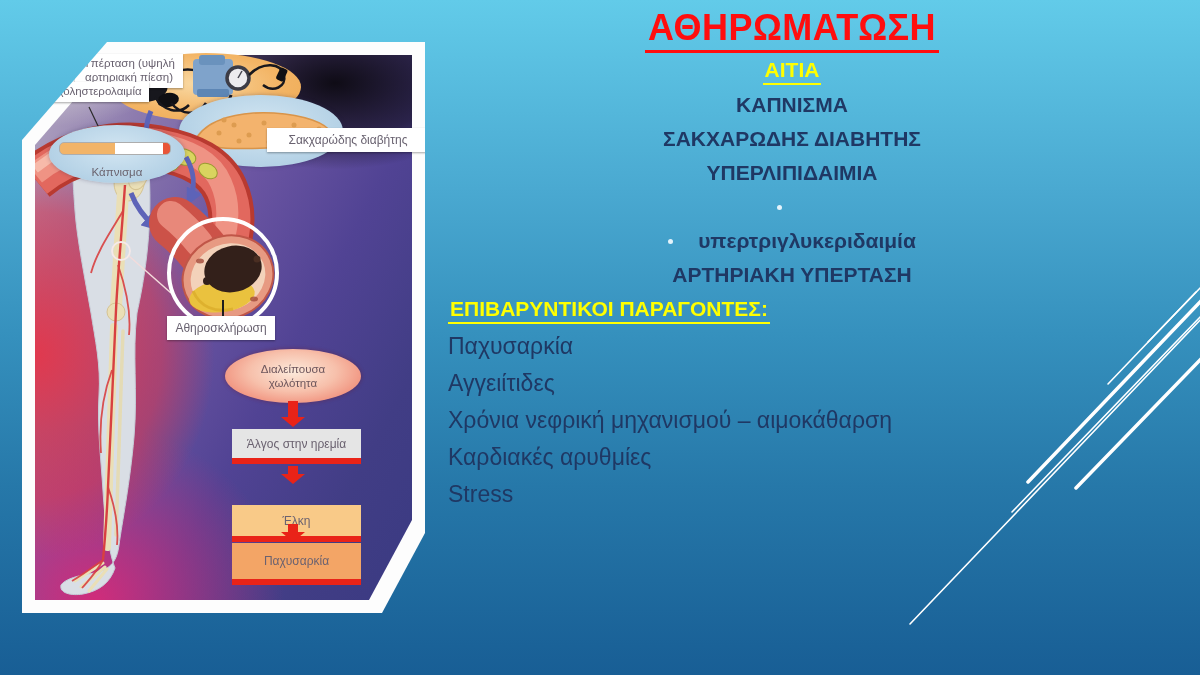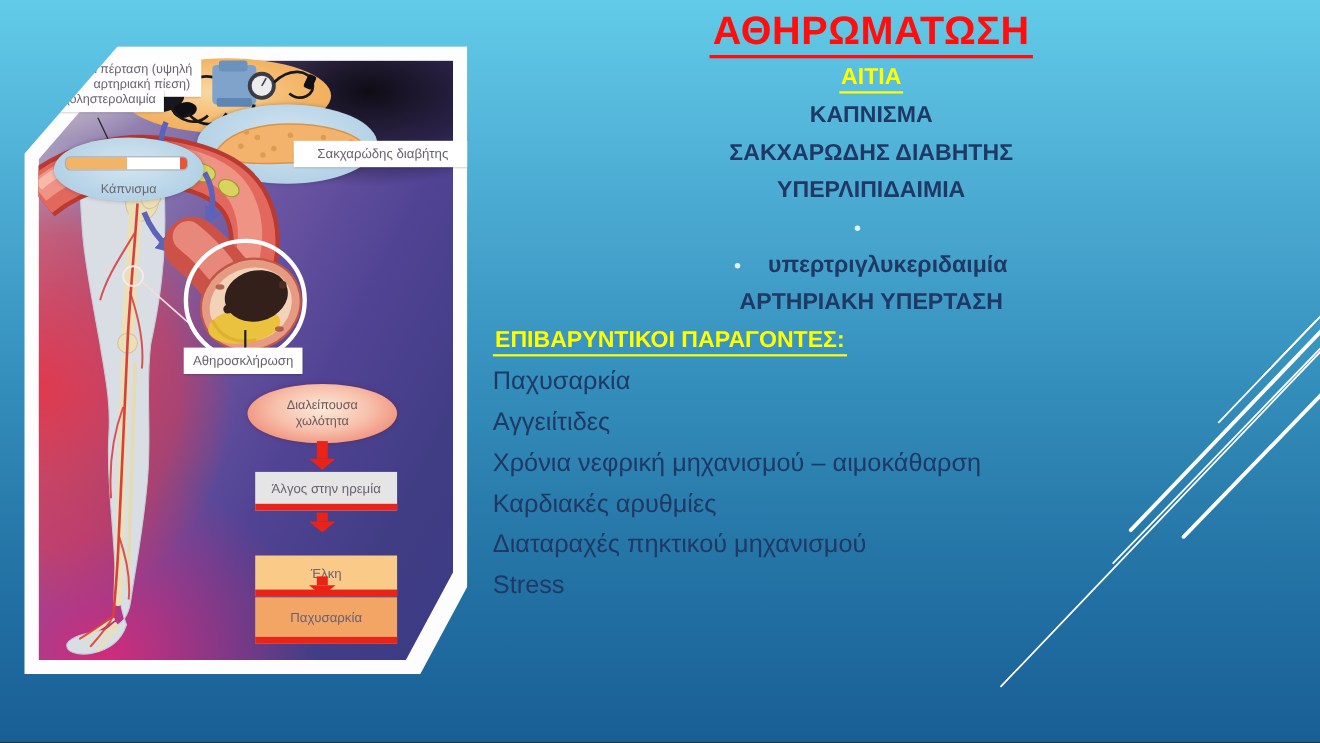--- a/index.html
+++ b/index.html
@@ -281,20 +281,17 @@
     <div class="factor-row">
         <span class="factor">Αγγειίτιδες</span>
       </div>
     <div class="factor-row">
         <span class="factor">Χρόνια νεφρική μηχανισμού – αιμοκάθαρση</span>
       </div>
     <div class="factor-row">
         <span class="factor">Καρδιακές αρυθμίες</span>
       </div>
     <div class="factor-row">
-        <span class="factor">Διαταραχές πηκτικού μηχανισμού</span>
-      </div>
-    <div class="factor-row">
         <span class="factor">Stress</span>
       </div>
   </div>
 
 </div>
 
 </body></html>

